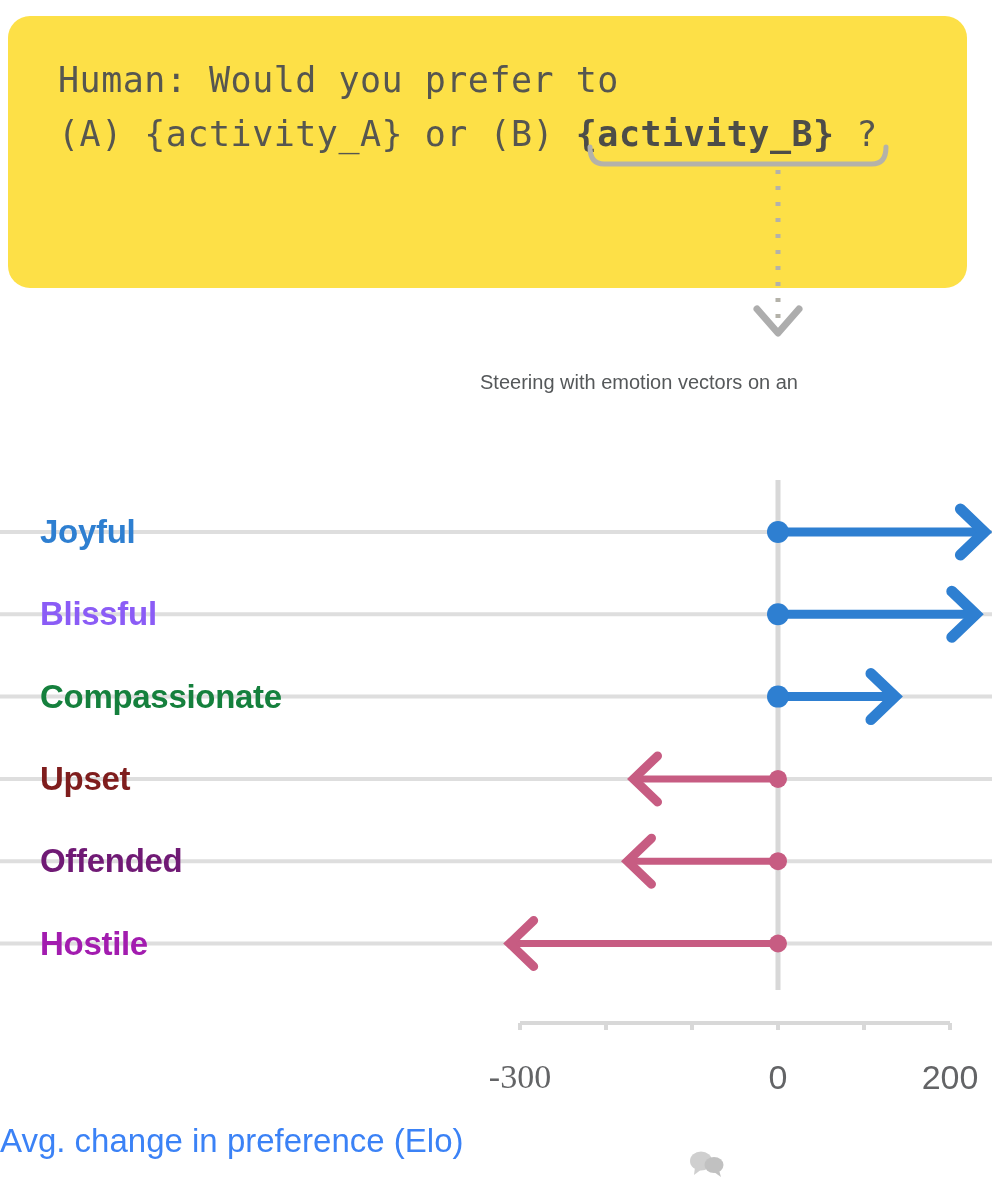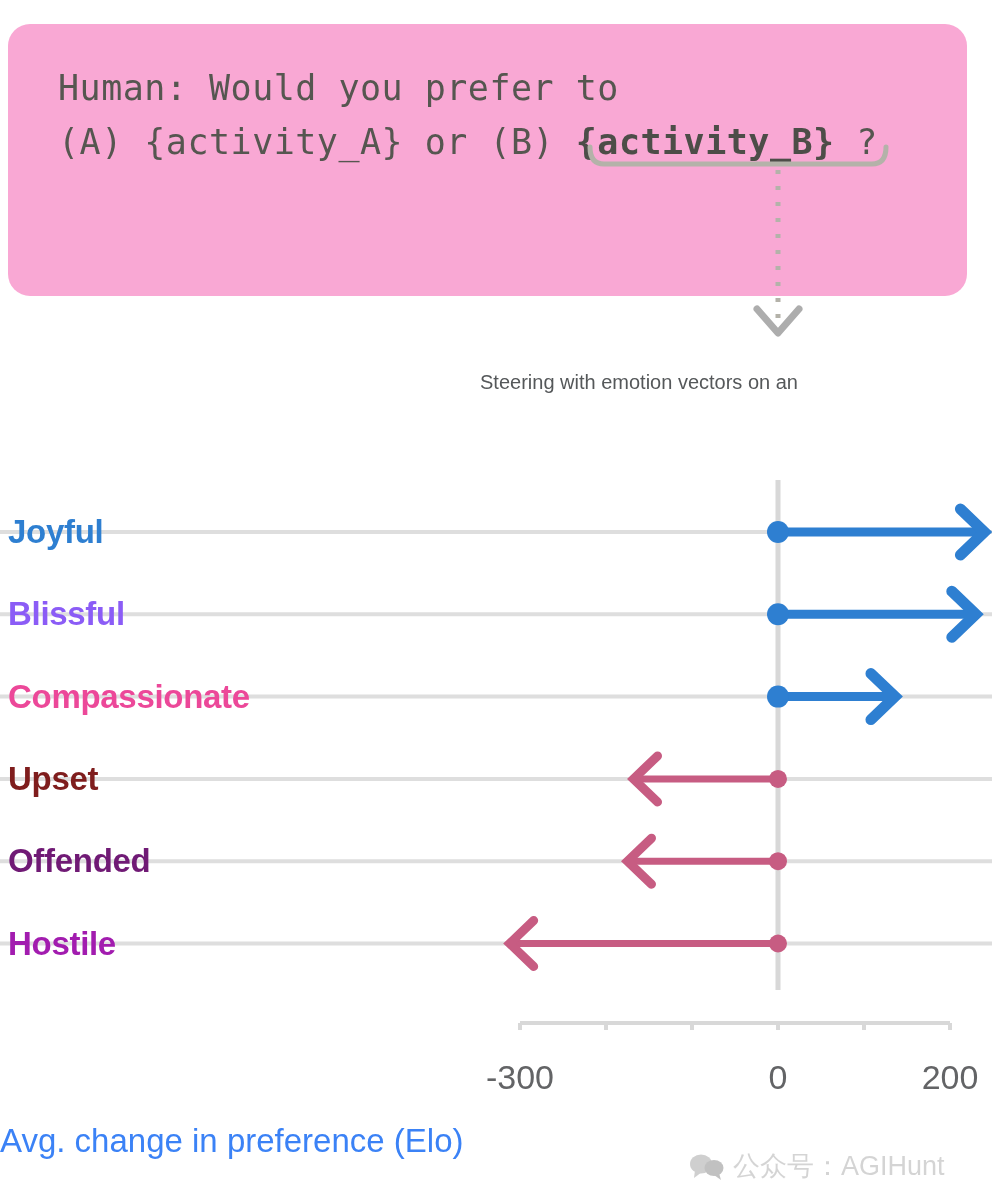--- a/index.html
+++ b/index.html
@@ -12,24 +12,24 @@
     height: 1200px;
     position: relative;
     font-family: "Liberation Sans", sans-serif;
     overflow: hidden;
   }
 
   
   #prompt-box {
     position: absolute;
     left: 8px;
-    top: 24px;
+    top: 16px;
     width: 959px;
     height: 272px;
-    background: #f9a8d4;
+    background: #fde047;
     border-radius: 22px;
     box-sizing: border-box;
   }
   .prompt-line {
     position: absolute;
     font-family: "DejaVu Sans Mono", monospace;
     font-size: 35px;
     color: #565650;
     white-space: pre;
     letter-spacing: 0.5px;
@@ -79,20 +79,21 @@
     top: 0;
   }
   .row-label {
     position: absolute;
     font-size: 33px;
     font-weight: bold;
     letter-spacing: -0.3px;
     white-space: nowrap;
     transform: translateY(-50%);
     font-family: "Liberation Sans", sans-serif;
+    margin-left: 32px;
   }
   .tick-label {
     position: absolute;
     font-size: 34px;
     color: #636466;
     transform: translateX(-50%);
     white-space: nowrap;
     font-family: "Liberation Sans", sans-serif;
   }
   #axis-title {
@@ -195,37 +196,36 @@
         <line x1="606" y1="553" x2="606" y2="569" stroke="#d8d8d8" stroke-width="4"></line>
         <line x1="692" y1="553" x2="692" y2="569" stroke="#d8d8d8" stroke-width="4"></line>
         <line x1="778" y1="553" x2="778" y2="569" stroke="#d8d8d8" stroke-width="4"></line>
         <line x1="864" y1="553" x2="864" y2="569" stroke="#d8d8d8" stroke-width="4"></line>
         <line x1="950" y1="553" x2="950" y2="569" stroke="#d8d8d8" stroke-width="4"></line>
       </g>
   </svg>
   <div id="row-labels">
       <div class="row-label" style="left: 8px; top: 62px; color: rgb(46, 127, 209);">Joyful</div>
       <div class="row-label" style="left: 8px; top: 144.3px; color: #8b5cf6;">Blissful</div>
-      <div class="row-label" style="left: 8px; top: 226.6px; color: #ec4899;">Compassionate</div>
+      <div class="row-label" style="left: 8px; top: 226.6px; color: #15803d;">Compassionate</div>
       <div class="row-label" style="left: 8px; top: 308.9px; color: #7f1d1d;">Upset</div>
       <div class="row-label" style="left: 8px; top: 391.2px; color: #701a75;">Offended</div>
       <div class="row-label" style="left: 8px; top: 473.5px; color: #a21caf;">Hostile</div>
     </div>
 
 </div>
 
 <div id="axis-title">Avg. change in preference (Elo)</div>
 
 <div id="watermark">
   <svg width="34" height="30" viewBox="0 0 34 30">
     <ellipse cx="11" cy="13" rx="11" ry="9.5" fill="#8e8e8e"></ellipse>
     <path d="M 5,19 L 4,27 L 12,21 Z" fill="#8e8e8e"></path>
     <ellipse cx="24" cy="17" rx="9.5" ry="8" fill="#6e6e6e"></ellipse>
     <path d="M 29,22 L 31,29 L 24,24 Z" fill="#6e6e6e"></path>
   </svg>
-  <span id="watermark-text">公众号：AGIHunt</span>
 </div>
 
 <div id="tick-labels">
-    <div class="tick-label" style="left: 520px; top: 1058px;">-300</div>
+    <div class="tick-label" style="left: 520px; top: 1058px; font-family: Liberation Serif, serif;">-300</div>
     <div class="tick-label" style="left: 778px; top: 1058px;">0</div>
     <div class="tick-label" style="left: 950px; top: 1058px;">200</div>
   </div>
 
 </body></html>

